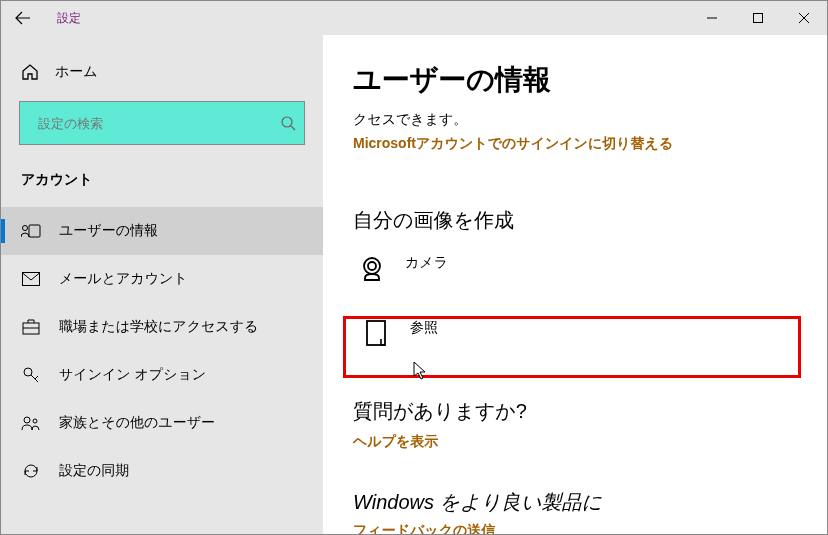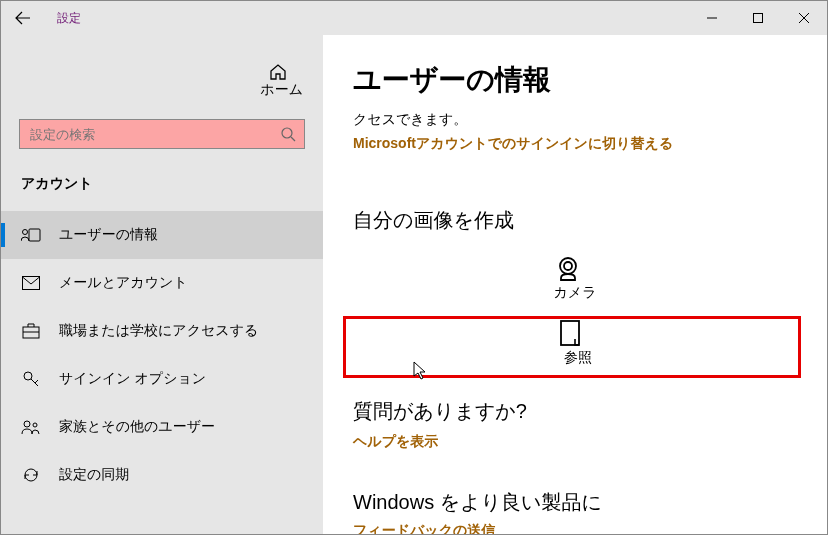--- a/index.html
+++ b/index.html
@@ -4,43 +4,43 @@
 <style>
 * { margin: 0; padding: 0; box-sizing: border-box; font-family: "Yu Gothic UI", "Meiryo", sans-serif; }
 body { width: 828px; height: 535px; background: #fff; overflow: hidden; border: 1px solid #888; position: relative; }
 .titlebar { height: 34px; display: flex; align-items: center; background: #e6e6e6; position: relative; }
 .back-btn { width: 44px; height: 34px; display: flex; align-items: center; justify-content: center; }
 .title { font-size: 12px; color: #701a75; margin-left: 12px; }
 .win-controls { position: absolute; right: 0; top: 0; display: flex; }
 .win-btn { width: 46px; height: 34px; display: flex; align-items: center; justify-content: center; }
 .content-wrap { display: flex; height: calc(100% - 34px); }
 .sidebar { width: 322px; background: #e6e6e6; padding-top: 22px; height: 100%; overflow: hidden; position: relative; }
-.home-row { display: flex; align-items: flex-end; padding: 6px 20px; margin-bottom: 14px; flex-direction: column; }
+.home-row { display: flex; align-items: flex-start; padding: 6px 20px; margin-bottom: 14px; }
 .home-row svg { margin-right: 16px; }
 .home-label { font-size: 14px; }
-.search-box { margin: 0 18px 20px 18px; height: 30px; border: 1px solid #888; background: #fca5a5; display: flex; align-items: center; padding: 0 10px; position: relative; }
+.search-box { margin: 0 18px 20px 18px; height: 44px; border: 1px solid #888; background: #5eead4; display: flex; align-items: center; padding: 0 18px; position: relative; }
 .search-box input { border: none; background: transparent; outline: none; font-size: 13px; flex: 1; color: #666; }
 .search-icon { position: absolute; right: 8px; }
 .section-header { font-size: 14px; font-weight: 600; padding: 6px 24px 18px 20px; }
 .nav-item { display: flex; align-items: center; height: 48px; padding: 0 20px; cursor: pointer; position: relative; }
 .nav-item.active { background: #d0d0d0; }
 .nav-item.active::before { content: ""; position: absolute; left: 0; top: 12px; bottom: 12px; width: 4px; background: #0078d4; }
 .nav-item .ico { width: 20px; display: flex; align-items: center; justify-content: center; margin-right: 18px; }
 .nav-item .label { font-size: 14px; }
 .main { flex: 1; padding: 26px 30px 0 30px; overflow: hidden; position: relative; }
 .main h1 { font-size: 28px; font-weight: 600; margin-bottom: 12px; }
 .sub-text { font-size: 14px; margin-bottom: 6px; }
 .link { color: #a16207; font-size: 14px; cursor: pointer; font-weight: bold; }
 .section-title { font-size: 20px; font-weight: 400; margin-top: 54px; margin-bottom: 20px; }
-.opt-row { display: flex; align-items: center; height: 62px; flex-direction: column; }
+.opt-row { display: flex; align-items: flex-start; height: 62px; }
 .opt-row .oico { width: 38px; display: flex; align-items: center; justify-content: center; margin-right: 14px; }
 .opt-row .olabel { font-size: 14px; }
 .opt-row.highlighted { border: 3px solid #e60000; position: relative; }
 .question-title { font-size: 20px; font-weight: 400; margin-top: 20px; margin-bottom: 8px; }
-.bottom-title { font-size: 20px; font-weight: 400; margin-top: 38px; margin-bottom: 6px; }
+.bottom-title { font-size: 20px; font-weight: 400; margin-top: 38px; margin-bottom: 6px; font-style: italic; }
 .cursor-arrow { position: absolute; left: 412px; top: 360px; pointer-events: none; }
 </style>
 </head>
 <body>
 
 <div class="titlebar">
   <div class="back-btn">
     <svg width="16" height="16" viewBox="0 0 16 16">
         <path d="M7 2 L1 8 L7 14 M1 8 L15 8" stroke="#000" stroke-width="1.2" fill="none"></path>
       </svg>

